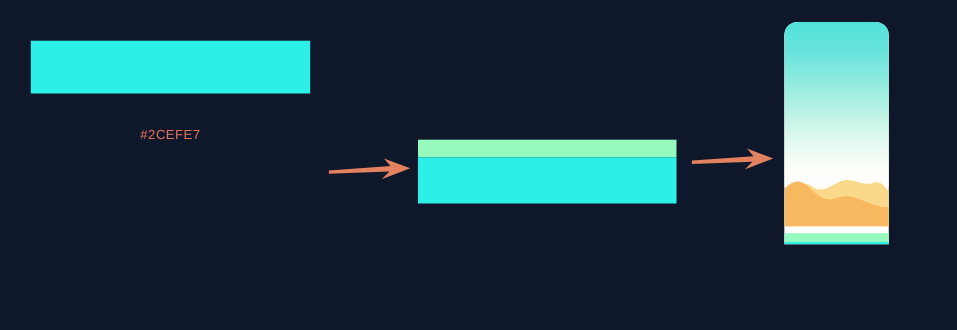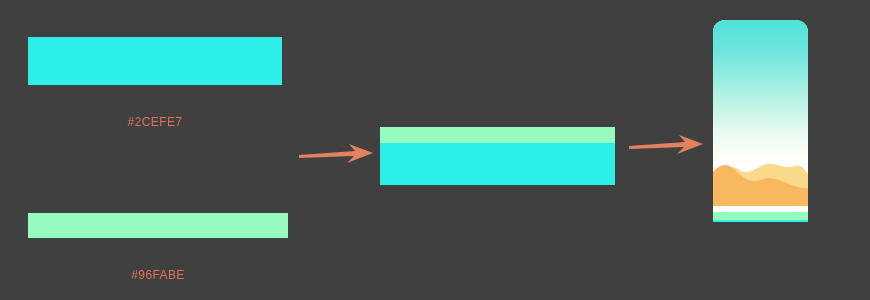--- a/index.html
+++ b/index.html
@@ -8,21 +8,21 @@
     padding: 0;
     background: #ffffff;
   }
   body {
     font-family: "Liberation Sans", "DejaVu Sans", sans-serif;
   }
   #canvas {
     position: relative;
     width: 870px;
     height: 300px;
-    background: #404040;
+    background: #0f172a;
     overflow: hidden;
   }
 
   
   .swatch-group { position: absolute; }
 
   #swatch-group-primary   { left: 28px; top: 37px;  width: 254px; }
   #swatch-group-secondary { left: 28px; top: 213px; width: 260px; }
 
   .swatch-chip {
@@ -143,24 +143,20 @@
 </head>
 <body>
 
 <div id="canvas">
 
   <div class="swatch-group" id="swatch-group-primary">
     <div class="swatch-chip" id="swatch-chip-primary" style="background: rgb(44, 239, 231);"></div>
     <span class="swatch-label" id="swatch-label-primary" style="color: rgb(226, 112, 90);">#2CEFE7</span>
   </div>
 
-  <div class="swatch-group" id="swatch-group-secondary">
-    <div class="swatch-chip" id="swatch-chip-secondary" style="background: rgb(150, 250, 190);"></div>
-    <span class="swatch-label" id="swatch-label-secondary" style="color: rgb(226, 112, 90);">#96FABE</span>
-  </div>
 
   <div class="arrow" id="arrow-one">
     <svg width="80" height="34" viewBox="0 0 80 34" xmlns="http://www.w3.org/2000/svg">
       <path d="M2 18 L58 14 L52 7 L76 16 L50 26 L57 19 L2 21 Z" fill="#E2825E"></path>
     </svg>
   </div>
 
   <div id="combined-swatch">
     <div id="combined-band-secondary" style="background: rgb(150, 250, 190);"></div>
     <div id="combined-band-primary" style="background: rgb(44, 239, 231);"></div>

